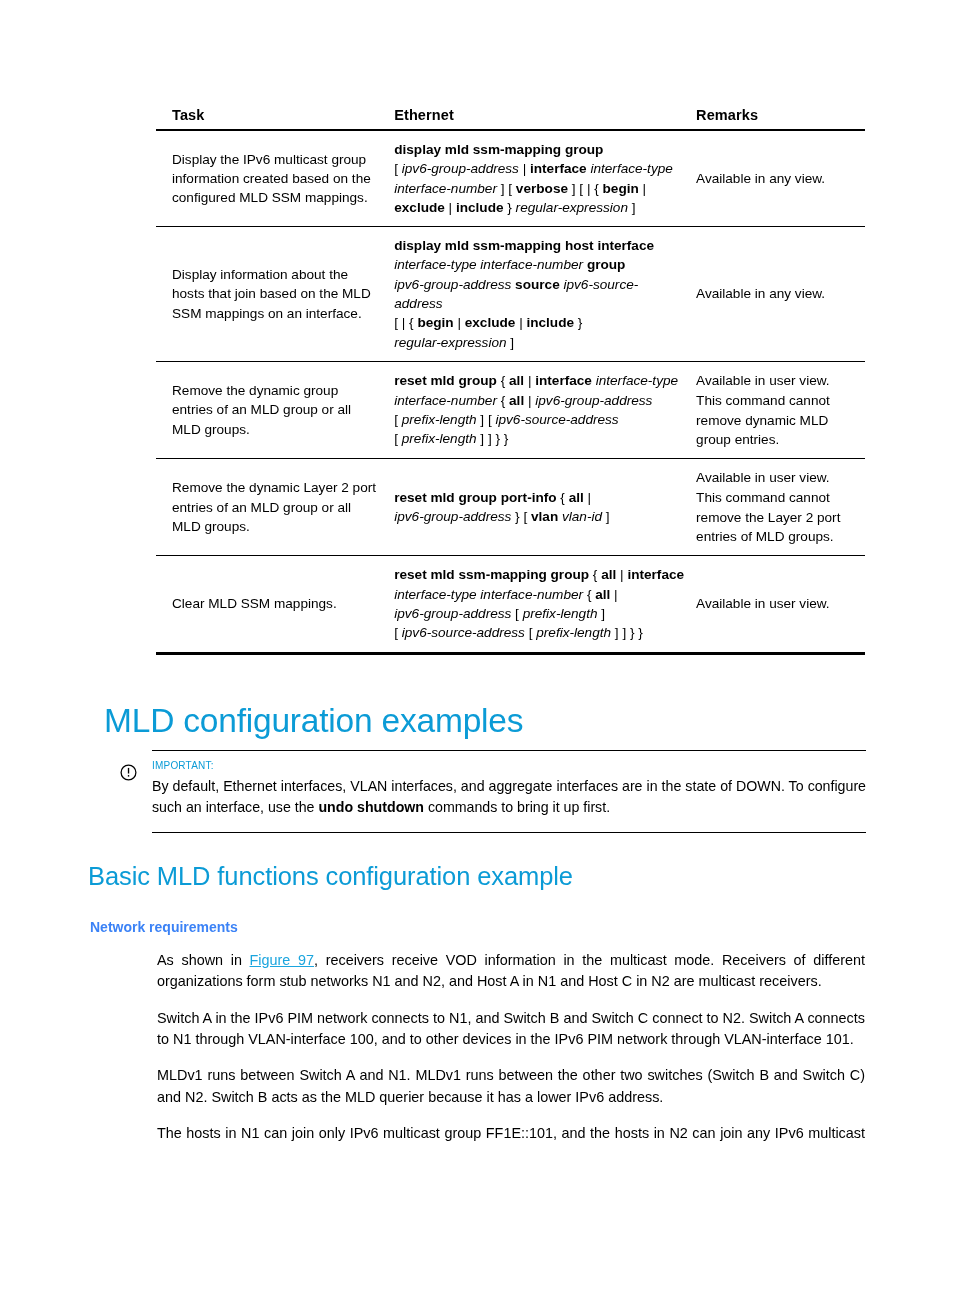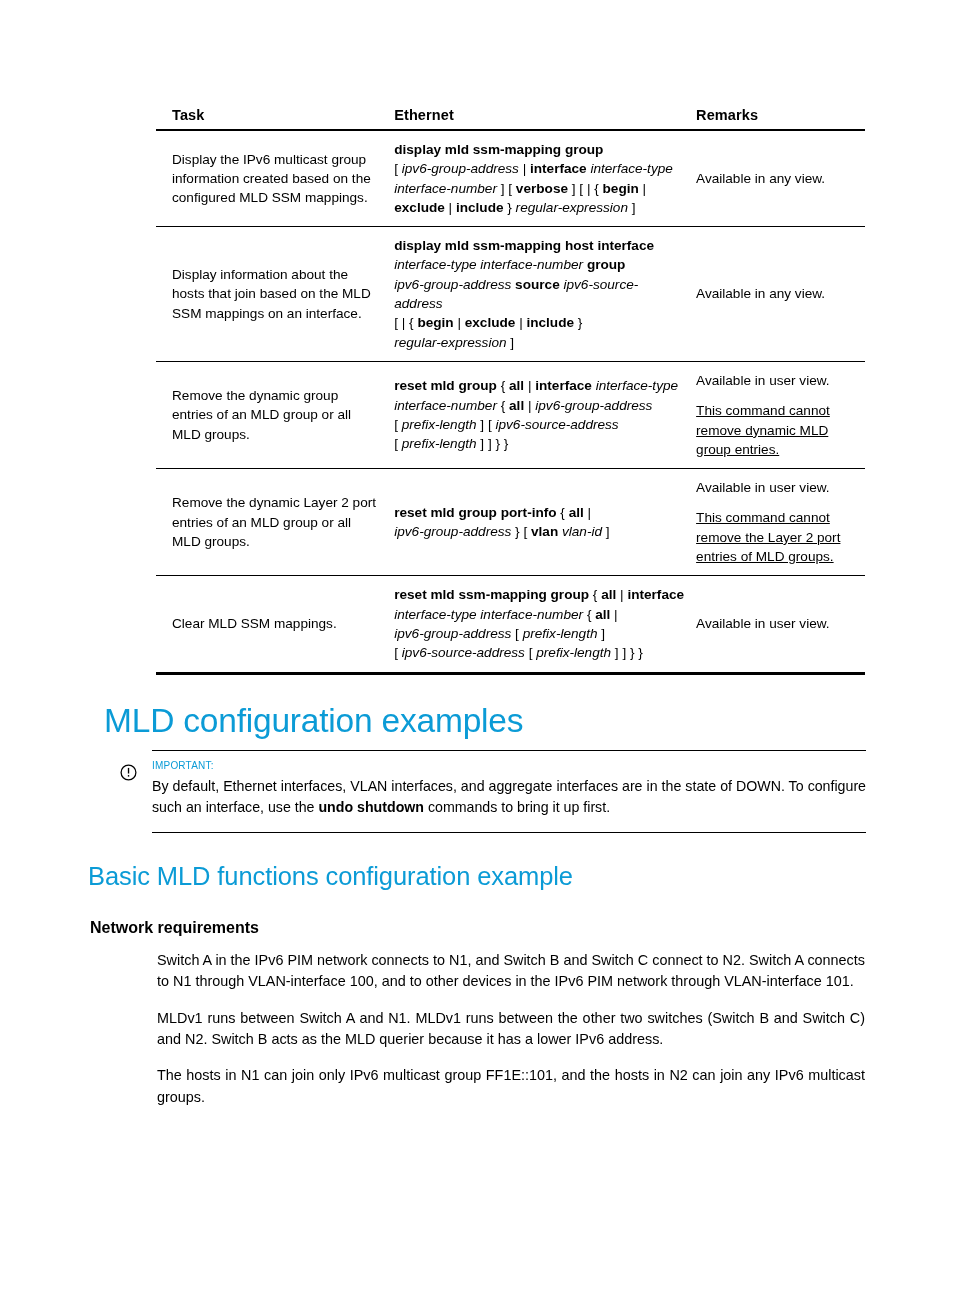--- a/index.html
+++ b/index.html
@@ -60,21 +60,21 @@
   th.col-remark { padding-left: 0; }
 
   .cmd-table td.col-task { padding-right: 14px; }
   .cmd-table td.col-cmd  { padding-right: 12px; }
 
   .cmd-line { display: block; white-space: normal; }
   .kw  { font-weight: bold; }
   .arg { font-style: italic; }
 
   .remark-p { margin: 0; }
-  .remark-p + .remark-p { margin-top: 11px; text-decoration: underline; }
+  .remark-p + .remark-p { margin-top: 1px; }
 
   
   .h1 {
     position: absolute;
     left: 88px;
     top: 686px;
     font-size: 33.5px;
     font-weight: normal;
     color: #0b9bd6;
     letter-spacing: -0.2px;
@@ -87,23 +87,23 @@
     font-size: 25.5px;
     font-weight: normal;
     color: #0b9bd6;
     letter-spacing: -0.1px;
     margin: 0;
   }
   .h3 {
     position: absolute;
     left: 90px;
     top: 919px;
-    font-size: 16px;
+    font-size: 14px;
     font-weight: bold;
-    color: #000000;
+    color: #3b82f6;
     margin: 0;
   }
 
   
   .note {
     position: absolute;
     left: 120px;
     top: 750px;
     width: 746px;
   }
@@ -263,20 +263,21 @@
       <p class="note-title">IMPORTANT:</p>
       <p class="note-text"><span>By default, Ethernet interfaces, VLAN interfaces, and aggregate interfaces are in the state of DOWN. To configure such an interface, use the </span><strong>undo shutdown</strong><span> commands to bring it up first.</span></p>
     </div>
   </div>
 
   <h2 class="h2">Basic MLD functions configuration example</h2>
 
   <h3 class="h3">Network requirements</h3>
 
   <div class="body-block">
+    <p><span>As shown in </span><a class="link" href="#">Figure 97</a><span>, receivers receive VOD information in the multicast mode. Receivers of different organizations form stub networks N1 and N2, and Host A in N1 and Host C in N2 are multicast receivers.</span></p>
     <p>Switch A in the IPv6 PIM network connects to N1, and Switch B and Switch C connect to N2. Switch A connects to N1 through VLAN-interface 100, and to other devices in the IPv6 PIM network through VLAN-interface 101.</p>
     <p>MLDv1 runs between Switch A and N1. MLDv1 runs between the other two switches (Switch B and Switch C) and N2. Switch B acts as the MLD querier because it has a lower IPv6 address.</p>
     <p>The hosts in N1 can join only IPv6 multicast group FF1E::101, and the hosts in N2 can join any IPv6 multicast groups.</p>
   </div>
 
   <div class="page-num">360</div>
 
 </div>
 
 </body></html>

